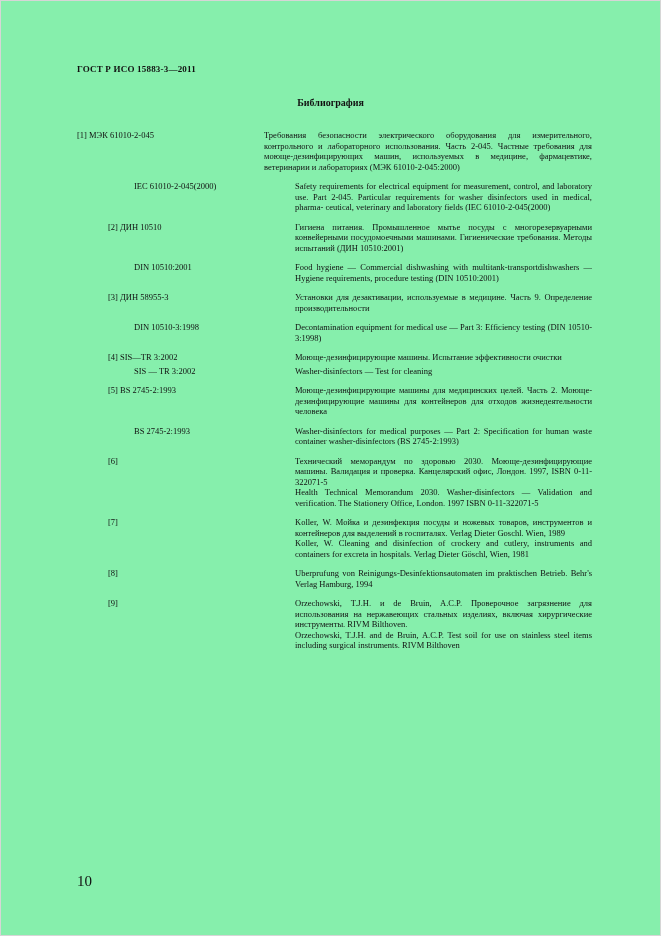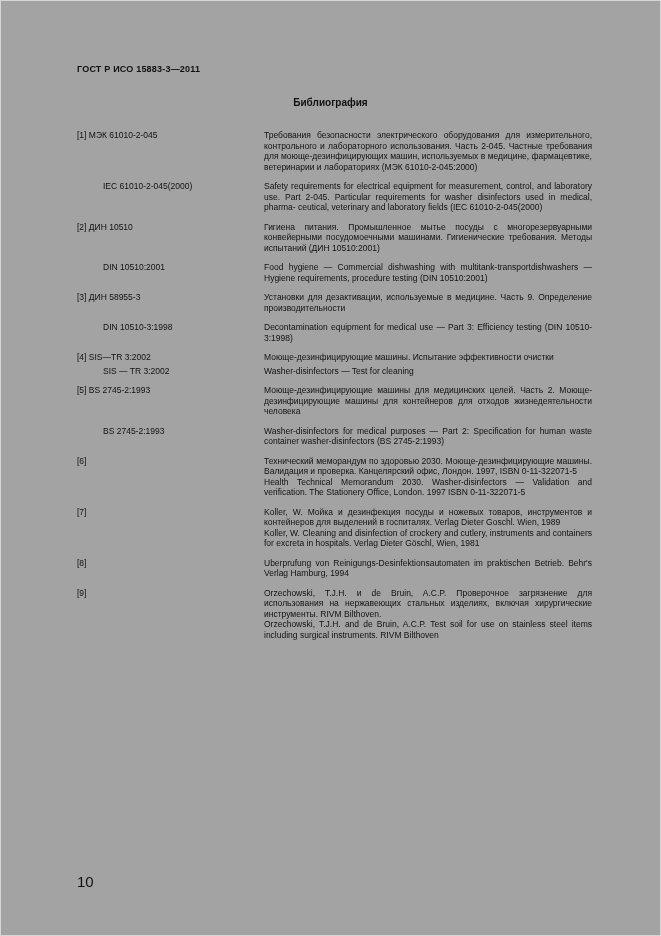--- a/index.html
+++ b/index.html
@@ -5,23 +5,23 @@
   * { box-sizing: border-box; }
   html, body {
     margin: 0;
     padding: 0;
     background: #ffffff;
   }
   .page {
     position: relative;
     width: 661px;
     height: 936px;
-    background: #a3a3a3;
+    background: #86efac;
     border: 1px solid #d6d6d6;
-    font-family: Liberation Sans, sans-serif;
+    font-family: Liberation Serif, serif;
     color: #111111;
     overflow: hidden;
   }
   .doc-header {
     position: absolute;
     left: 76px;
     top: 63px;
     font-size: 9px;
     font-weight: 700;
     letter-spacing: 0.2px;
@@ -40,21 +40,21 @@
     position: absolute;
     left: 76px;
     top: 129px;
     width: 515px;
   }
   .entry {
     display: flex;
     align-items: flex-start;
     gap: 40px;
   }
-  .entry + .entry { margin-top: 9px; }
+  .entry + .entry { margin-top: 9px; margin-left: 31px; }
   .entry.tight { margin-top: 3px; }
   .entry-label {
     flex: 0 0 147px;
     width: 147px;
     font-size: 8.5px;
     line-height: 10.5px;
     white-space: nowrap;
   }
   .entry-label.indent { padding-left: 26px; }
   .entry-text {

